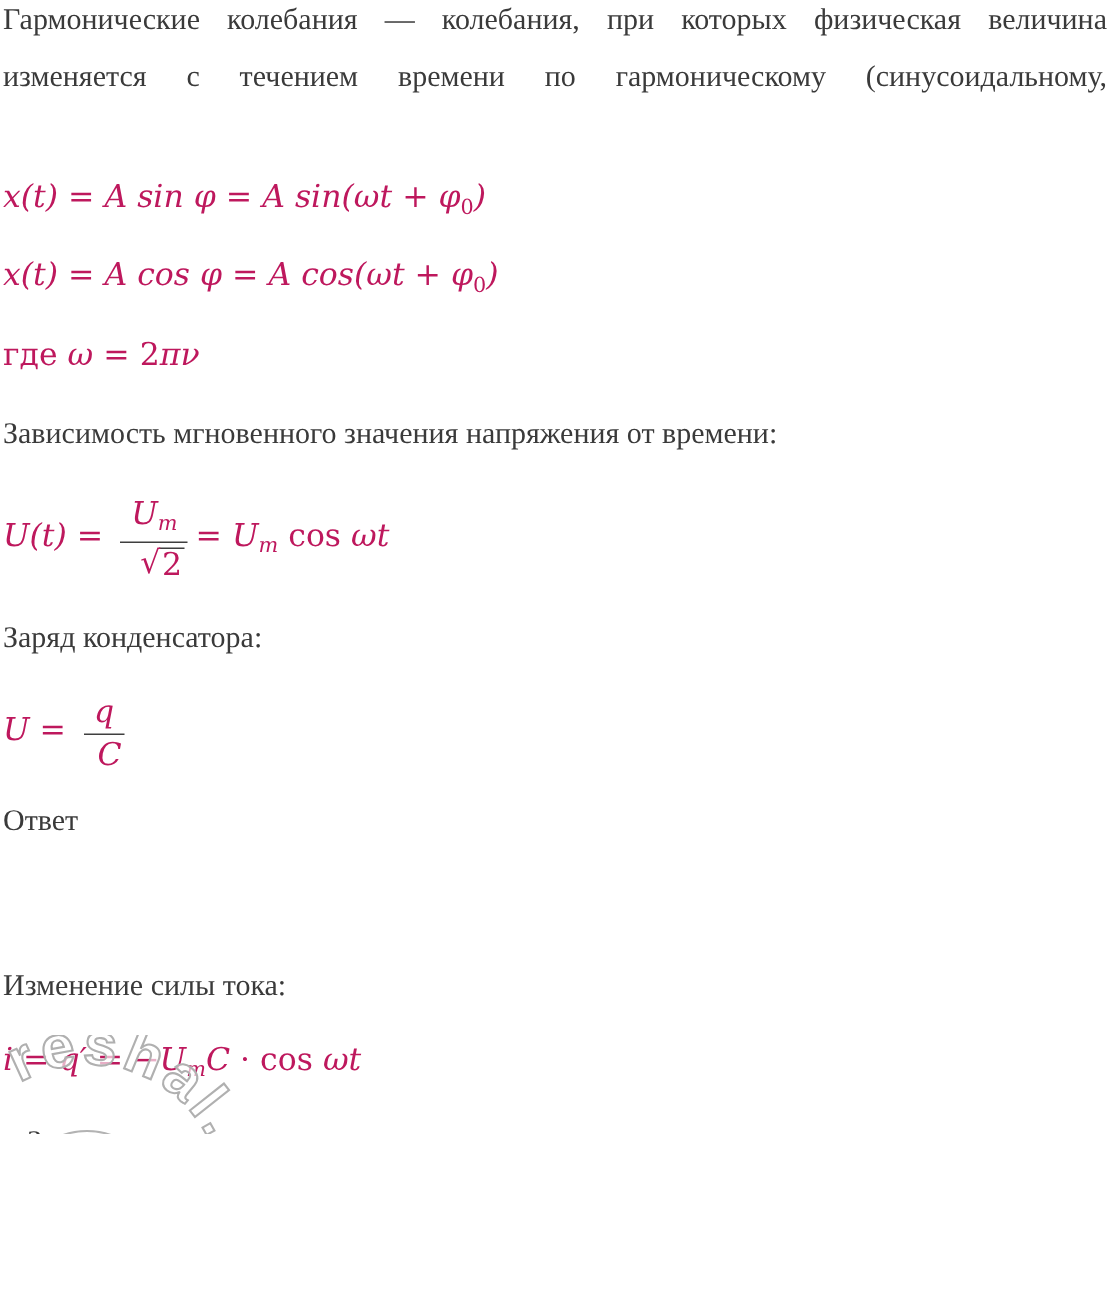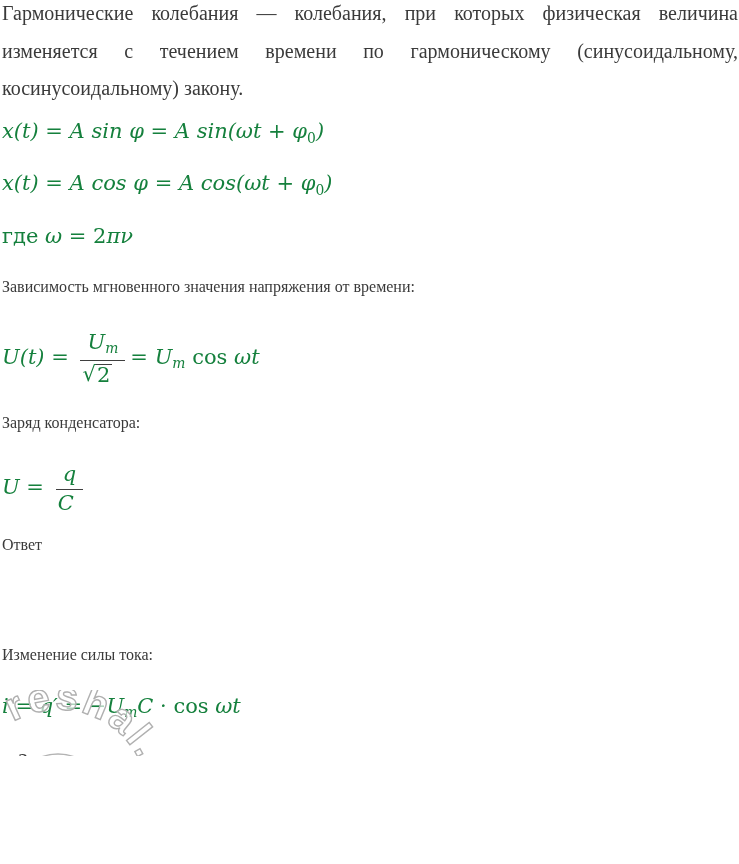--- a/index.html
+++ b/index.html
@@ -10,51 +10,50 @@
     overflow:hidden;
     font-family:"Liberation Serif", serif;
     color:#3a3a3a;
   }
   .block{position:absolute;left:2px;}
   
   .para{font-size:20px;width:736px;}
   .para .pline{line-height:37.5px;}
   .para .jline{line-height:37.5px;text-align:justify;text-align-last:justify;}
   .para2 .pline{line-height:36px;margin-left:16px;}
-  .label{font-size:16px;line-height:1;white-space:nowrap;}
+  .label{font-size:20px;line-height:1;white-space:nowrap;}
   
   .formula{
     font-family:"DejaVu Serif", serif;
     font-size:21px;line-height:1;
-    color:#15803d;white-space:nowrap;
+    color:#be185d;white-space:nowrap;
   }
   .tok-i{font-style:italic;}
   .tok-r{font-style:normal;}
   .tok-sub{font-style:italic;font-size:0.66em;vertical-align:-0.30em;}
   .tok-subr{font-style:normal;font-size:0.66em;vertical-align:-0.35em;}
   .frac{
     display:inline-block;vertical-align:middle;
-    text-align:left;margin:0 5px;
+    text-align:right;margin:0 5px;
   }
   .frac .num{display:block;border-bottom:1.6px solid #3f3f3f;padding:2px 7px 4px;}
   .frac .den{display:block;padding:3px 2px 0;}
   .rad{font-style:normal;display:inline-block;margin-right:-1px;transform:translateY(-1px);}
   .radicand{display:inline-block;border-top:1.5px solid #3f3f3f;padding:0 2px;font-style:normal;}
   
   .watermark{position:absolute;left:0;top:690px;pointer-events:none;}
 </style>
 </head>
 <body>
 
 <div class="page">
 
   <div class="block para" style="top:-5px">
     <div class="jline">Гармонические  колебания — колебания,  при  которых  физическая  величина</div>
     <div class="jline">изменяется  с  течением  времени  по  гармоническому  (синусоидальному,</div>
-    <div class="pline">косинусоидальному) закону.</div>
   </div>
 
   <div class="block formula" style="top:121px"><span class="tok-i">x(t) = A sin φ = A sin(ωt + φ</span><span class="tok-subr">0</span><span class="tok-i">)</span></div>
 
   <div class="block formula" style="top:173px"><span class="tok-i">x(t) = A cos φ = A cos(ωt + φ</span><span class="tok-subr">0</span><span class="tok-i">)</span></div>
 
   <div class="block formula" style="top:226px"><span class="tok-r">где </span><span class="tok-i">ω</span><span class="tok-r"> = 2</span><span class="tok-i">πν</span></div>
 
   <div class="block label" style="top:279px">Зависимость мгновенного значения напряжения от времени:</div>
 

